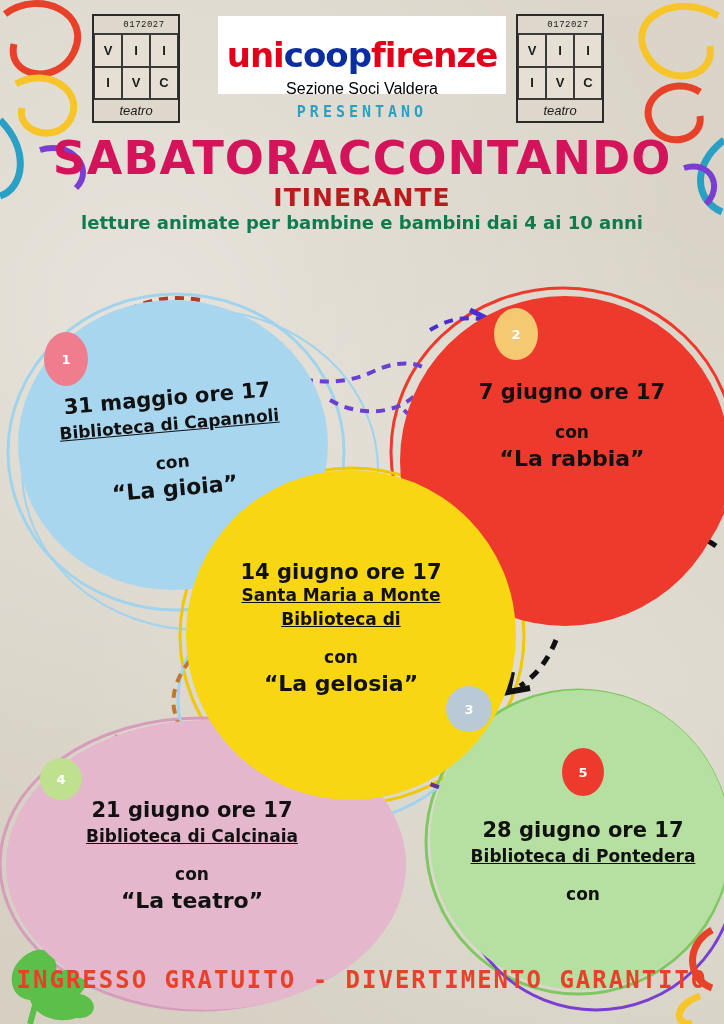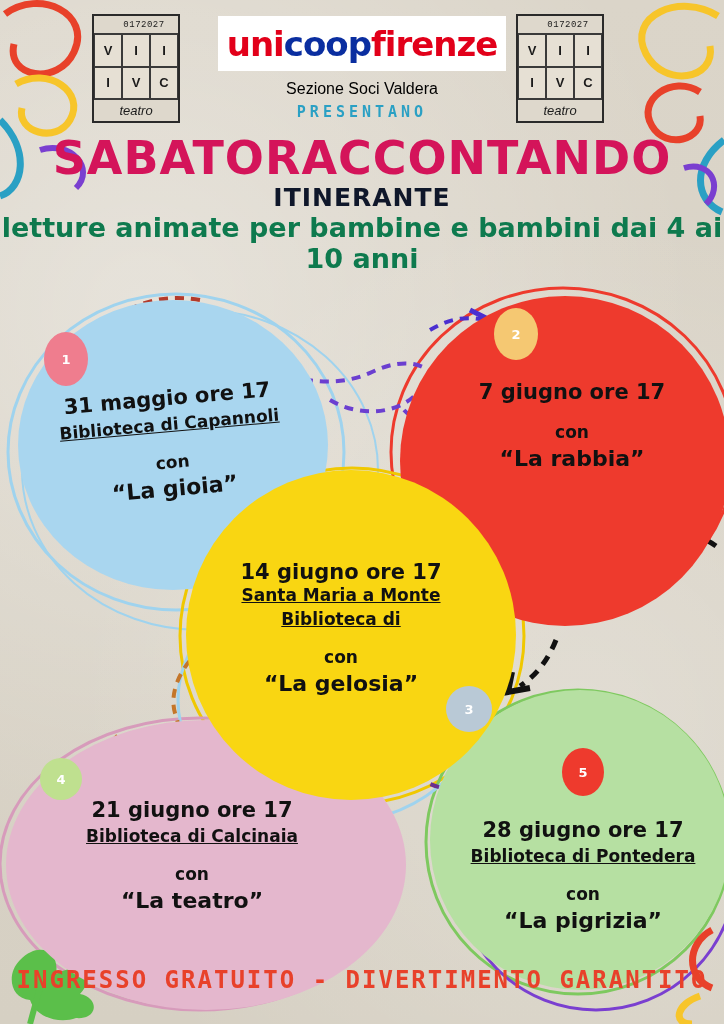--- a/index.html
+++ b/index.html
@@ -84,21 +84,21 @@
     font-size: 13px;
     font-style: italic;
     border-top: 1px solid #3a3a3a;
     color: #1b1b1b;
   }
   .coop {
     position: absolute;
     left: 218px;
     top: 16px;
     width: 288px;
-    height: 55px;
+    height: 78px;
     background: #ffffff;
     display: flex;
     align-items: center;
     justify-content: center;
   }
   .coop-word {
     font-size: 34px;
     font-weight: bold;
     letter-spacing: -1px;
     font-family: "DejaVu Sans", sans-serif;
@@ -143,31 +143,31 @@
     font-family: "DejaVu Sans", sans-serif;
   }
   .title-sub {
     position: absolute;
     top: 183px;
     left: 0;
     width: 724px;
     text-align: center;
     font-size: 25px;
     font-weight: bold;
-    color: #0f172a;
+    color: #b91c1c;
     letter-spacing: 1px;
     font-family: "DejaVu Sans", sans-serif;
   }
   .title-desc {
     position: absolute;
     top: 212px;
     left: 0;
     width: 724px;
     text-align: center;
-    font-size: 27px;
+    font-size: 18px;
     font-weight: bold;
     color: #0e7a4e;
     font-family: "DejaVu Sans", sans-serif;
   }
   .title-biblio {
     position: absolute;
     top: 248px;
     left: 0;
     width: 724px;
     text-align: center;
@@ -383,17 +383,16 @@
     <div class="ev-date">21 giugno ore 17</div>
     <div class="ev-place">Biblioteca di Calcinaia</div>
     <div class="ev-con">con</div>
     <div class="ev-theme">“La teatro”</div>
   </div>
 
   <div class="card-text" style="left:448px; top:818px; width:270px;">
     <div class="ev-date">28 giugno ore 17</div>
     <div class="ev-place">Biblioteca di Pontedera</div>
     <div class="ev-con">con</div>
-    <div class="ev-theme">“La pigrizia”</div>
   </div>
 
   <div class="footer">INGRESSO GRATUITO - DIVERTIMENTO GARANTITO</div>
 </div>
 
 </body></html>

